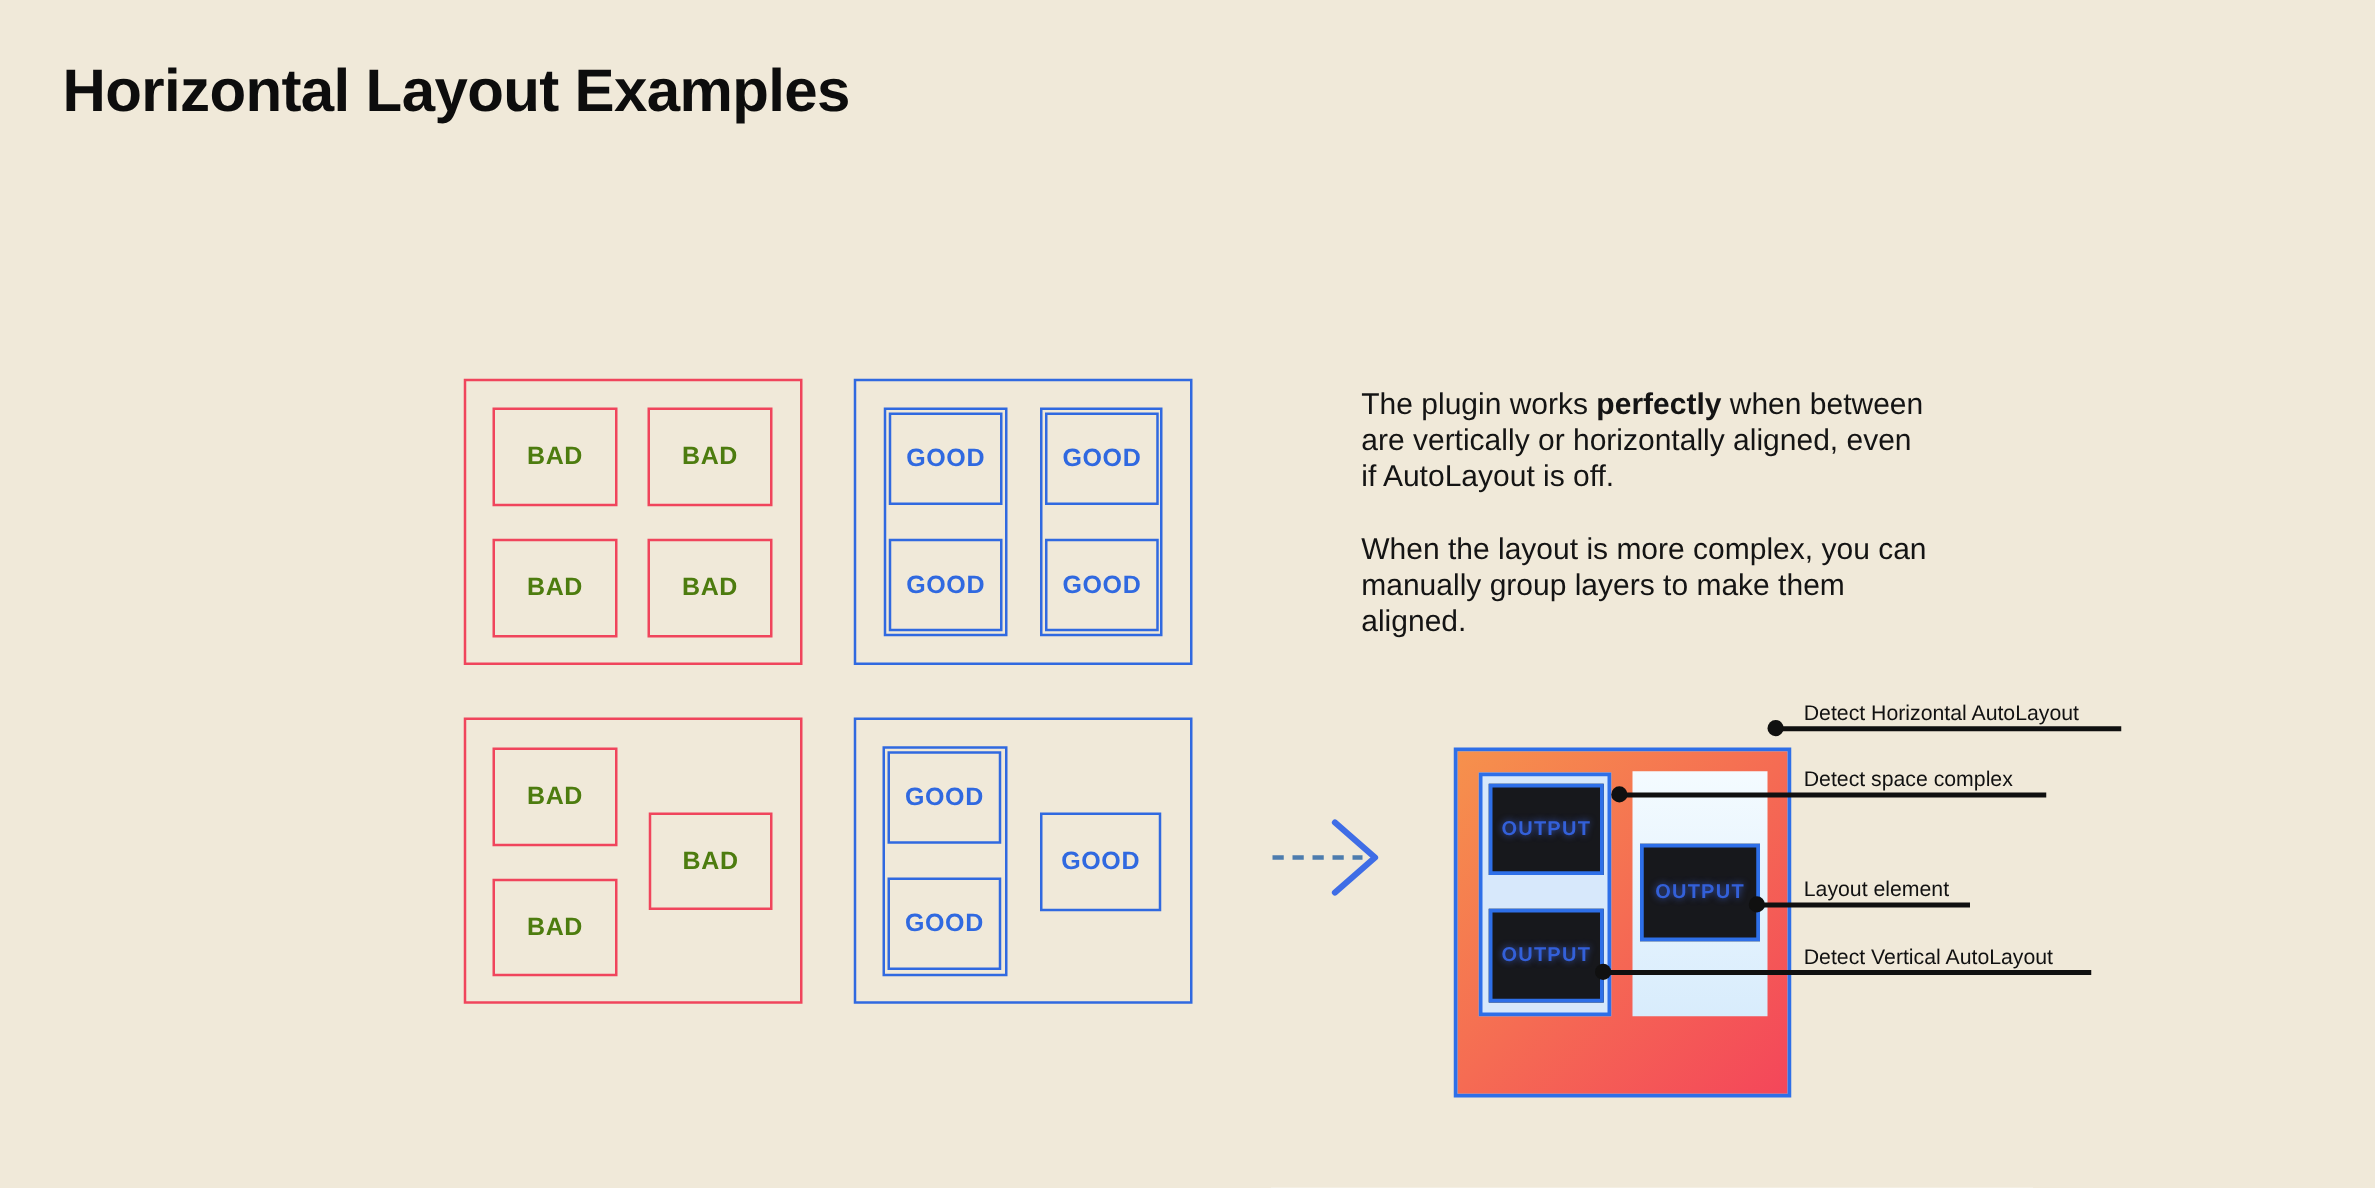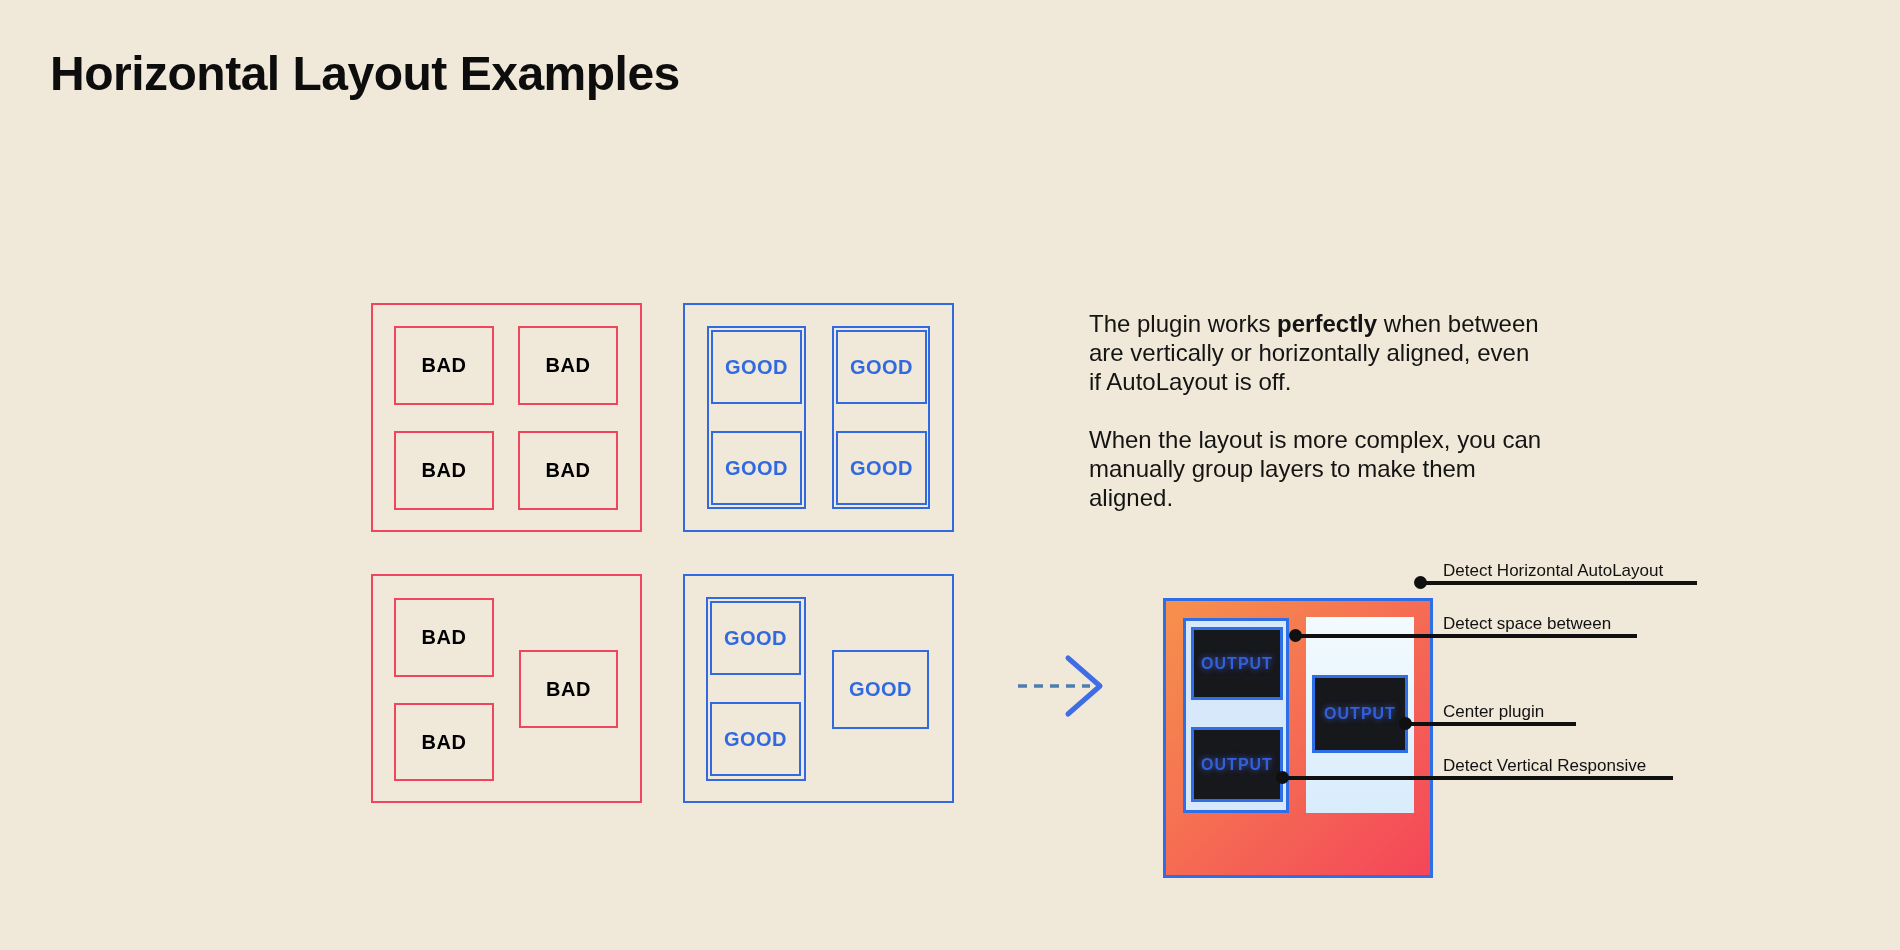--- a/index.html
+++ b/index.html
@@ -19,21 +19,21 @@
   .grp.red  { border-color:#f0455c; }
   .grp.blue { border-color:#3069e0; }
   #bad-grid     { left:371px; top:303px; }
   #good-grid    { left:683px; top:303px; }
   #bad-complex  { left:371px; top:574px; }
   #good-complex { left:683px; top:574px; }
 
   .bx { position:absolute; box-sizing:border-box; border:2px solid;
         display:flex; align-items:center; justify-content:center;
         font-size:20px; font-weight:bold; letter-spacing:0.5px; }
-  .bx.red  { border-color:#f0455c; color:#000000; }
+  .bx.red  { border-color:#f0455c; color:#4d7c0f; }
   .bx.blue { border-color:#3069e0; color:#3069e0; }
 
   .wrap { position:absolute; box-sizing:border-box; border:2px solid #3069e0; }
 
   
   #bad-grid .b1 { left:21px;  top:21px;  width:100px; height:79px; }
   #bad-grid .b2 { left:145px; top:21px;  width:100px; height:79px; }
   #bad-grid .b3 { left:21px;  top:126px; width:100px; height:79px; }
   #bad-grid .b4 { left:145px; top:126px; width:100px; height:79px; }
 
@@ -154,23 +154,23 @@
     <div class="obox o2">OUTPUT</div>
     <div class="obox o3">OUTPUT</div>
   </div>
 
   <div class="callout-line" id="line1"></div>
   <div class="callout-dot" id="dot1"></div>
   <div class="callout-label" id="lab1">Detect Horizontal AutoLayout</div>
 
   <div class="callout-line" id="line2"></div>
   <div class="callout-dot" id="dot2"></div>
-  <div class="callout-label" id="lab2">Detect space between</div>
+  <div class="callout-label" id="lab2">Detect space complex</div>
 
   <div class="callout-line" id="line3"></div>
   <div class="callout-dot" id="dot3"></div>
-  <div class="callout-label" id="lab3">Center plugin</div>
+  <div class="callout-label" id="lab3">Layout element</div>
 
   <div class="callout-line" id="line4"></div>
   <div class="callout-dot" id="dot4"></div>
-  <div class="callout-label" id="lab4">Detect Vertical Responsive</div>
+  <div class="callout-label" id="lab4">Detect Vertical AutoLayout</div>
 
 </div>
 
 </body></html>

